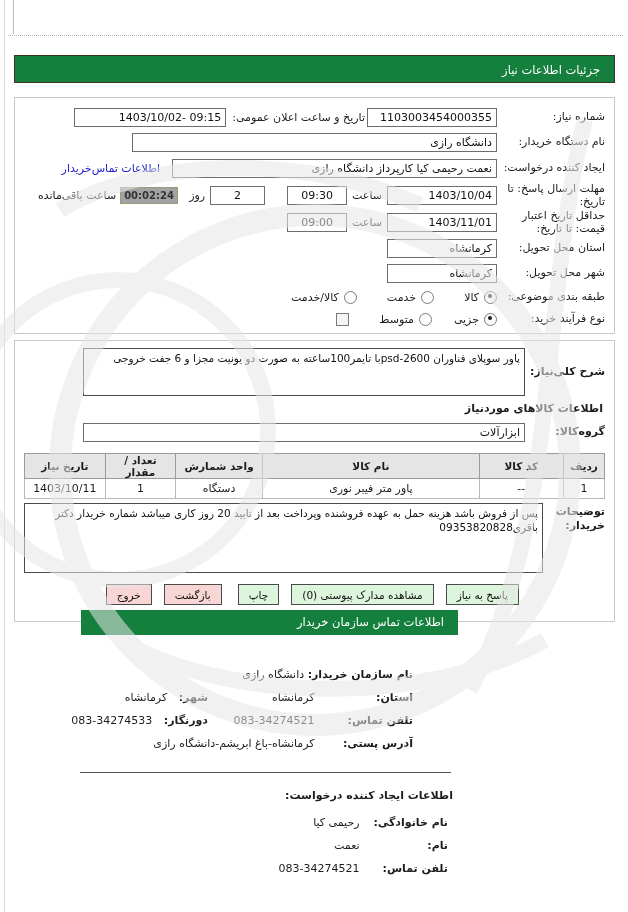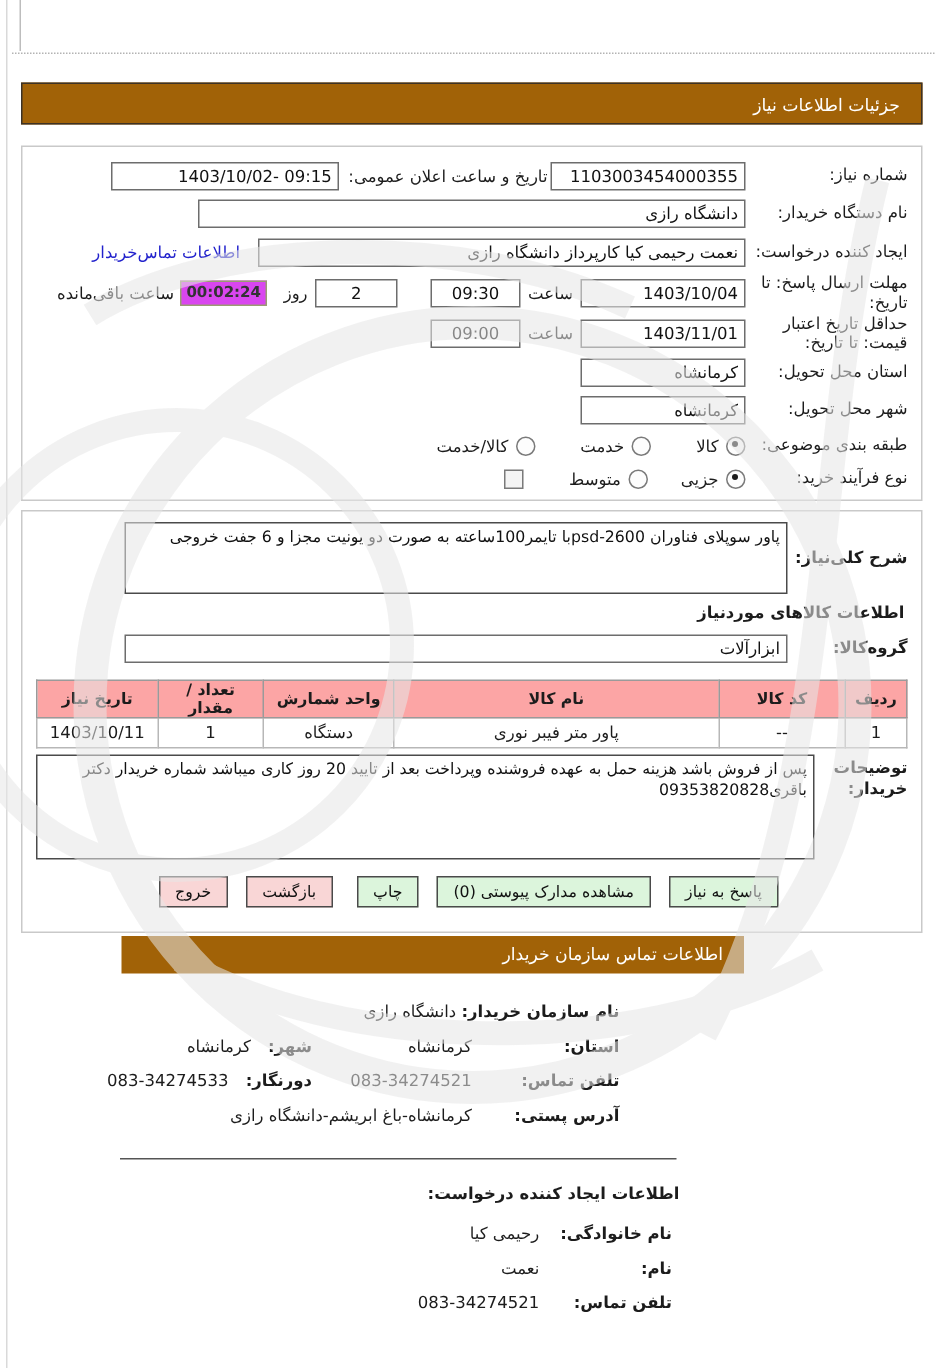--- a/index.html
+++ b/index.html
@@ -5,43 +5,43 @@
   html,body{margin:0;padding:0;background:#fff;}
   .page{position:relative;width:628px;height:912px;overflow:hidden;background:#fff;
         font-family:"DejaVu Sans","Liberation Sans",sans-serif;font-size:11px;color:#1c1c1c;direction:rtl;}
   
   .left-rule{position:absolute;left:4px;top:0;bottom:0;width:1px;background:#d9d9d9;}
   .left-rule2{position:absolute;left:13px;top:0;height:34px;width:1px;background:#bdbdbd;}
   .dotted-rule{position:absolute;top:35px;left:8px;right:5px;border-top:1px dotted #b3b3b3;}
   
   .watermark{position:absolute;inset:0;z-index:6;pointer-events:none;opacity:.55;}
   
-  .titlebar{position:absolute;background:#a16207;color:#fff;line-height:28px;height:28px;
+  .titlebar{position:absolute;background:#15803d;color:#fff;line-height:28px;height:28px;
             padding:0 14px;box-sizing:border-box;font-size:11.5px;z-index:2;}
   .titlebar1{top:55px;left:14px;right:13px;border:1px solid #3c3226;}
-  .titlebar2{top:624px;left:81px;width:415px;height:25px;line-height:25px;}
+  .titlebar2{top:610px;left:81px;width:377px;height:25px;line-height:25px;}
   
   .panel{position:absolute;left:14px;right:13px;border:1px solid #c9c9c9;background:#fff;
          box-sizing:border-box;padding:7px 9px;z-index:1;}
   .panel1{top:97px;height:237px;}
   .panel2{top:340px;height:282px;}
   
   .frow{display:flex;align-items:center;height:25px;}
   .frow.tall{height:27px;}
   .flabel{width:108px;flex-shrink:0;line-height:1.15;}
   .flabel2{margin-right:2px;margin-left:6px;}
   .ibox{height:19px;border:1px solid #6d6d6d;background:#fff;box-sizing:border-box;
         font-family:inherit;font-size:11px;color:#111;padding:0 4px;border-radius:0;}
   .ibox.num{direction:ltr;text-align:right;}
   .ibox.ctr{text-align:center;}
   .w130{width:130px}.w150{width:152px}.w365{width:365px}.w325{width:325px}
   .w110{width:110px}.w60{width:60px}.w55{width:55px}.w442{width:442px}
   .inline-lbl{margin:0 5px;}
-  .badge{display:inline-block;min-width:50px;height:15px;line-height:15px;background:#d946ef;
-         border:1px solid #9b9b72;font-size:10px;font-weight:bold;color:#333;text-align:center;
+  .badge{display:inline-block;min-width:50px;height:15px;line-height:15px;background:#a3a3a3;
+         border:1px solid #9b9b72;font-size:10px;font-weight:bold;color:#333;
          direction:ltr;margin:0 6px 0 4px;padding:0 3px;}
   .link{color:#2222cc;text-decoration:none;margin-right:12px;cursor:pointer;}
   
   .ropt{display:flex;align-items:center;margin-left:26px;}
   .radio{width:11px;height:11px;border:1px solid #7a7a7a;border-radius:50%;background:#fdfdfd;
          display:inline-block;position:relative;margin-left:5px;flex-shrink:0;}
   .radio.checked::after{content:"";position:absolute;left:2.5px;top:2.5px;width:4px;height:4px;
          border-radius:50%;background:#1c1c1c;}
   .checkbox{width:11px;height:11px;border:1px solid #7a7a7a;background:#f4f4f4;display:inline-block;
          margin-left:6px;flex-shrink:0;}
@@ -50,21 +50,21 @@
   .drow{display:flex;align-items:center;margin-bottom:6px;}
   .drow .flabel{font-weight:bold;width:80px;}
   .tbox{border:1px solid #4a4a4a;background:#fff;font-family:inherit;font-size:10.5px;color:#111;
         resize:none;box-sizing:border-box;padding:2px 4px;line-height:1.35;}
   .tbox.desc{width:442px;height:48px;}
   .sheading{font-weight:bold;margin:4px 2px 8px;}
   .grow{display:flex;align-items:center;margin-bottom:11px;}
   .grow .flabel{font-weight:bold;width:80px;}
   
   table.goods{border-collapse:collapse;width:100%;margin-bottom:4px;}
-  table.goods th{background:#fca5a5;border:1px solid #9a9a9a;font-size:10.5px;font-weight:bold;
+  table.goods th{background:#e5e5e5;border:1px solid #9a9a9a;font-size:10.5px;font-weight:bold;
         height:19px;padding:0 3px;}
   table.goods td{border:1px solid #b7b7b7;font-size:11px;height:19px;text-align:center;padding:0 3px;background:#fff;}
   .c-row{width:35px}.c-code{width:85px}.c-name{width:235px}.c-unit{width:85px}.c-qty{width:68px}.c-date{width:75px}
   .nrow{display:flex;align-items:flex-start;margin-bottom:11px;}
   .nrow .flabel{font-weight:bold;width:62px;padding-top:2px;line-height:1.25;}
   .tbox.notes{flex:1;height:70px;}
   
   .btnrow{display:flex;align-items:center;padding-right:86px;}
   .btn{height:21px;border:1px solid #4a4a4a;font-family:inherit;font-size:10.5px;color:#111;
        padding:0 10px;margin-left:12px;cursor:pointer;border-radius:0;}

